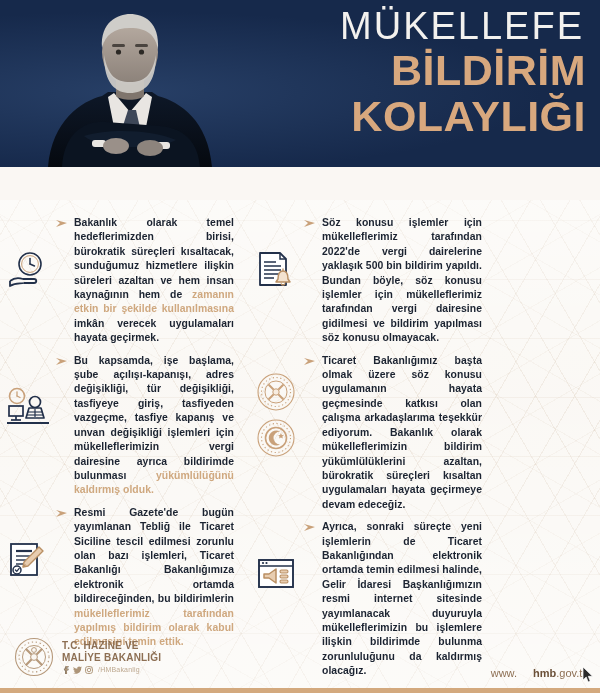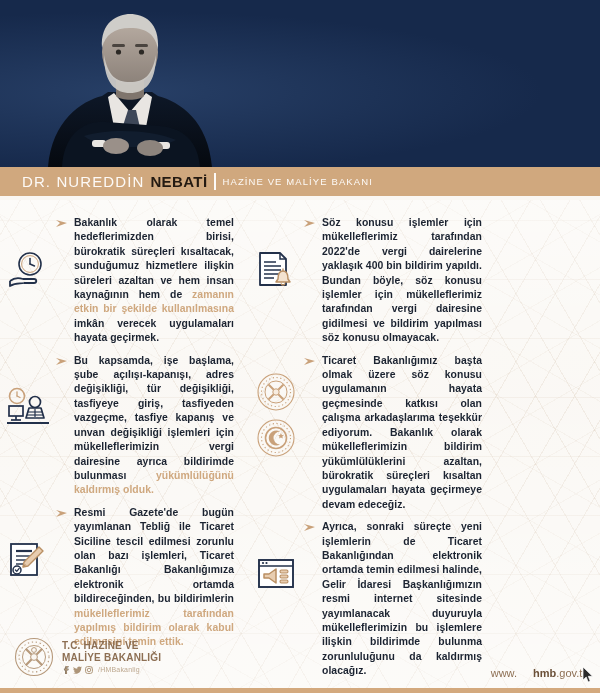--- a/index.html
+++ b/index.html
@@ -194,28 +194,27 @@
       <circle cx="101.5" cy="52" r="2.6" fill="#2c2925"></circle>
 
       <path d="M22 167 C24 134 44 120 66 122 L120 126 C144 128 158 142 160 167 Z" fill="#0b1421"></path>
       <path d="M44 136 C70 128 112 130 136 140 C120 150 60 150 44 136 Z" fill="#111d2e"></path>
       <rect x="52" y="140" width="14" height="7" rx="3" fill="#e9e6e2"></rect>
       <rect x="116" y="142" width="14" height="7" rx="3" fill="#e9e6e2"></rect>
       <ellipse cx="76" cy="146" rx="13" ry="8" fill="#9a9089"></ellipse>
       <ellipse cx="110" cy="148" rx="13" ry="8" fill="#8d847d"></ellipse>
     </svg>
 
+    <div id="title-block">
+      <span class="t-line1">MÜKELLEFE</span>
+      <span class="t-line2">BİLDİRİM</span>
+      <span class="t-line3">KOLAYLIĞI</span>
+    </div>
   </div>
 
-  <div id="name-bar">
-    <span id="name-main">DR. NUREDDİN</span>
-    <span id="name-bold">NEBATİ</span>
-    <span id="name-divider"></span>
-    <span id="name-role">HAZİNE VE MALİYE BAKANI</span>
-  </div>
 
   <div id="columns">
 
     <div class="col">
 
       <div class="block">
         <div class="block-inner">
           <div class="icon-slot">
             <svg width="44" height="44" viewBox="0 0 44 44">
               <circle cx="24" cy="16" r="11" fill="none" stroke="#22304a" stroke-width="1.6"></circle>
@@ -298,21 +297,21 @@
               <line x1="10" y1="26" x2="27" y2="26" stroke="#22304a" stroke-width="1.5"></line>
               <line x1="10" y1="30" x2="20" y2="30" stroke="#22304a" stroke-width="1.5"></line>
               <path d="M24 31 C24 25 26 23 29 23 C32 23 34 25 34 31 L36 34 L22 34 Z" fill="#f3e2cf" stroke="#b98f63" stroke-width="1.5" stroke-linejoin="round"></path>
               <path d="M27 35.5 C27.5 37.5 30.5 37.5 31 35.5" fill="none" stroke="#b98f63" stroke-width="1.4"></path>
               <line x1="29" y1="20.5" x2="29" y2="23" stroke="#b98f63" stroke-width="1.4"></line>
             </svg>
           </div>
           <svg class="arrow-mark" width="13" height="11" viewBox="0 0 13 11">
             <path d="M0 2 L11 5 L0 9 L4 5 Z" fill="#c9a17a"></path>
           </svg>
-          <p class="para"><span>Söz konusu işlemler için mükelleflerimiz tarafından 2022'de vergi dairelerine yaklaşık 400 bin bildirim yapıldı. Bundan böyle, söz konusu işlemler için mükelleflerimiz tarafından vergi dairesine gidilmesi ve bildirim yapılması söz konusu olmayacak.</span><span class="hl"></span><span></span></p>
+          <p class="para"><span>Söz konusu işlemler için mükelleflerimiz tarafından 2022'de vergi dairelerine yaklaşık 500 bin bildirim yapıldı. Bundan böyle, söz konusu işlemler için mükelleflerimiz tarafından vergi dairesine gidilmesi ve bildirim yapılması söz konusu olmayacak.</span><span class="hl"></span><span></span></p>
         </div>
       </div>
 
       <div class="block">
         <div class="block-inner">
           <div class="icon-slot" style="flex-direction:column; height:auto; margin-top:18px;">
             <svg width="40" height="40" viewBox="0 0 40 40">
               <circle cx="20" cy="20" r="18" fill="none" stroke="#c9a17a" stroke-width="1.1"></circle>
               <circle cx="20" cy="20" r="14.5" fill="none" stroke="#c9a17a" stroke-width="1.1" stroke-dasharray="1.2 2.6"></circle>
               <circle cx="20" cy="20" r="11" fill="none" stroke="#c9a17a" stroke-width="1"></circle>

